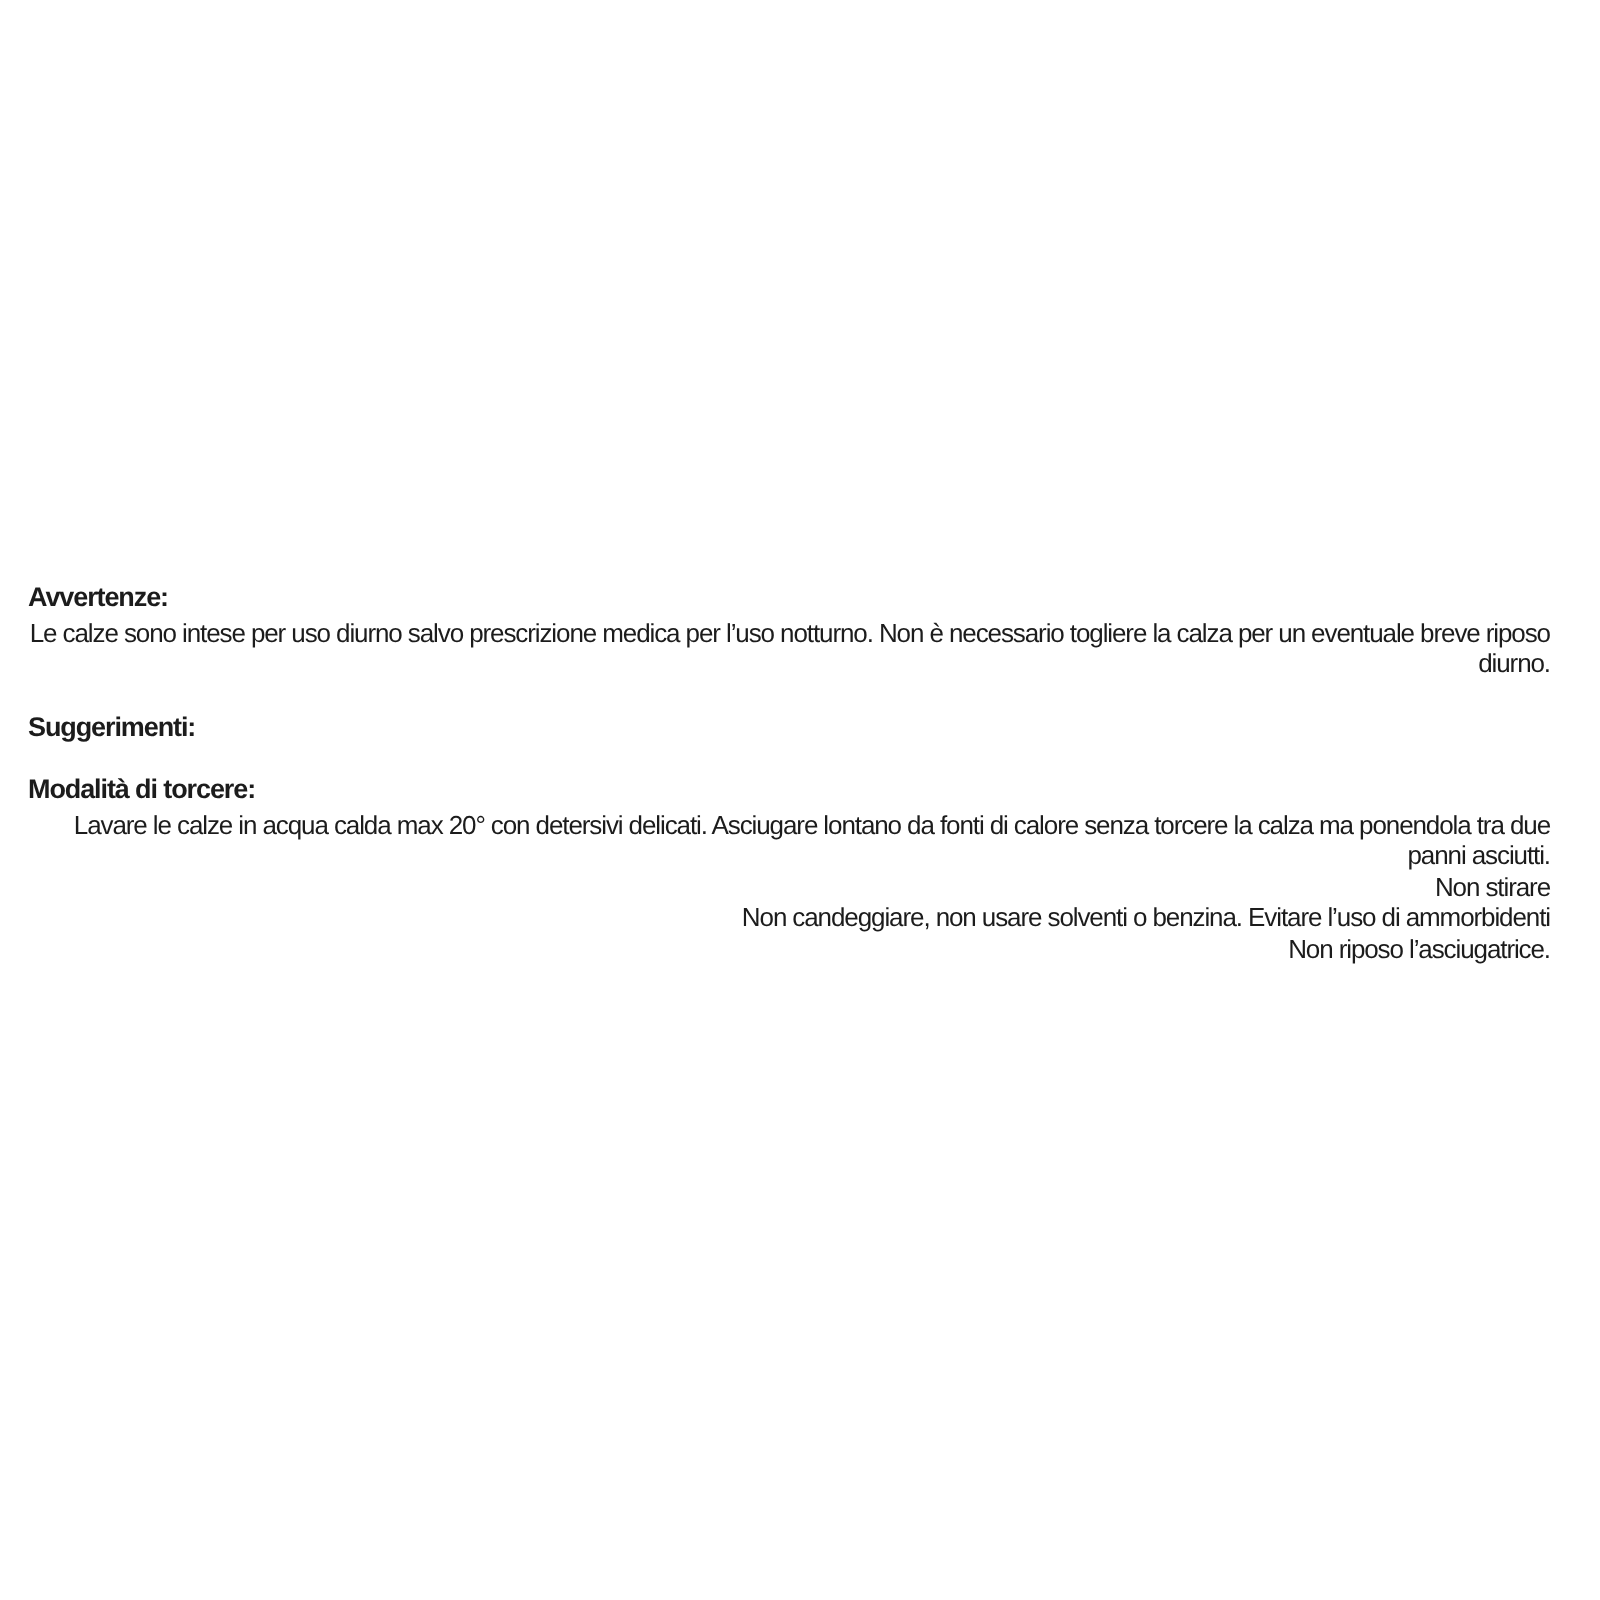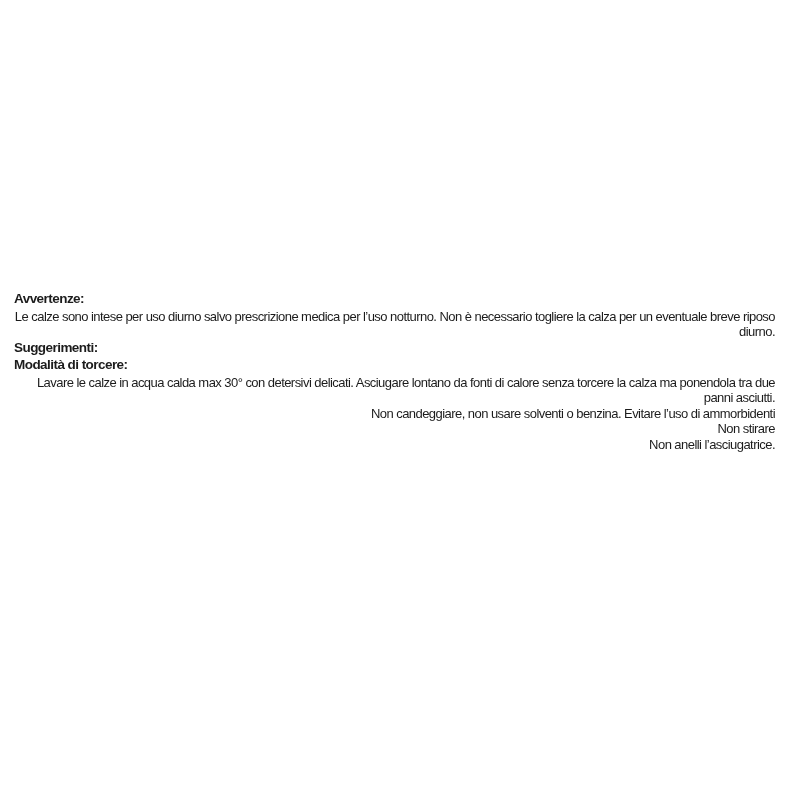--- a/index.html
+++ b/index.html
@@ -19,21 +19,21 @@
   .doc {
     position: absolute;
     top: 291px;
     left: 14px;
     right: 25px;
     font-size: 13px;
     line-height: 15.5px;
     letter-spacing: -0.55px;
   }
   .section { margin: 0; }
-  .section + .section { margin-top: 0; }
+  .section + .section { margin-top: 16px; }
   .section-heading {
     font-weight: bold;
     font-size: 13.5px;
     margin: 0 0 2px 0;
     padding: 0;
   }
   .para {
     margin: 0;
     padding: 0;
     text-align: right;
@@ -49,20 +49,20 @@
       <h3 class="section-heading">Avvertenze:</h3>
       <p class="para">Le calze sono intese per uso diurno salvo prescrizione medica per l’uso notturno. Non è necessario togliere la calza per un eventuale breve riposo diurno.</p>
     </div>
 
     <div class="section">
       <h3 class="section-heading">Suggerimenti:</h3>
     </div>
 
     <div class="section">
       <h3 class="section-heading">Modalità di torcere:</h3>
-      <p class="para">Lavare le calze in acqua calda max 30° con detersivi delicati. Asciugare lontano da fonti di calore senza torcere la calza ma ponendola tra due panni asciutti.</p>
+      <p class="para">Lavare le calze in acqua calda max 20° con detersivi delicati. Asciugare lontano da fonti di calore senza torcere la calza ma ponendola tra due panni asciutti.</p>
+      <p class="para">Non stirare</p>
       <p class="para">Non candeggiare, non usare solventi o benzina. Evitare l’uso di ammorbidenti</p>
-      <p class="para">Non stirare</p>
-      <p class="para">Non anelli l’asciugatrice.</p>
+      <p class="para">Non riposo l’asciugatrice.</p>
     </div>
 
   </div>
 </div>
 
 </body></html>

